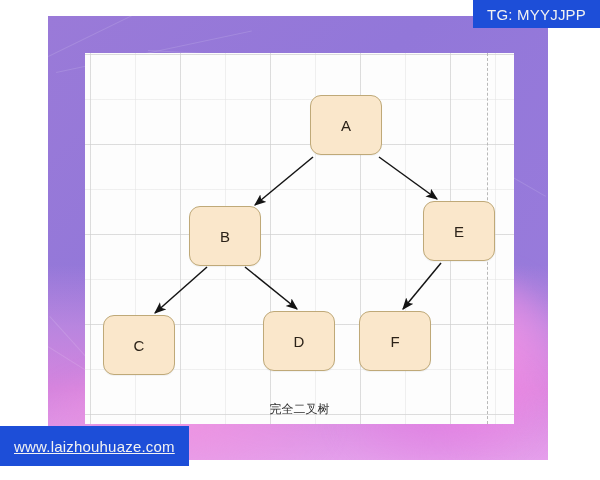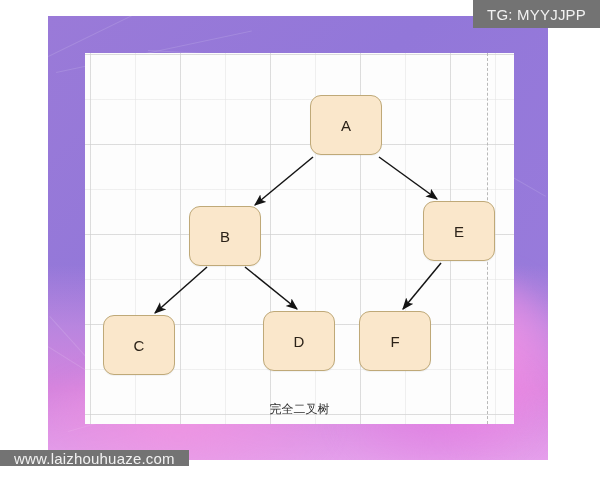--- a/index.html
+++ b/index.html
@@ -126,41 +126,42 @@
     right: 0;
     text-align: center;
     font-size: 12px;
     color: #2d2d2d;
     font-family: "DejaVu Sans", sans-serif;
   }
 
   
   .overlay-banner {
     position: absolute;
-    background: #737373;
+    background: #1d4ed8;
     color: #f2f2f2;
     font-family: "Liberation Sans", sans-serif;
     display: flex;
     align-items: center;
     justify-content: center;
     letter-spacing: 0.2px;
   }
   #tg-banner {
     right: 0;
     top: 0;
     height: 28px;
     padding: 0 14px;
     font-size: 15px;
   }
   #site-banner {
     left: 0;
     bottom: 14px;
     height: 16px;
-    padding: 0 14px;
+    padding: 12px 14px;
     font-size: 15px;
+    text-decoration: underline;
   }
 </style>
 </head>
 <body>
 
 <div id="screenshot">
 
   <div class="backdrop">
     <div class="crease c1"></div>
     <div class="crease c2"></div>

